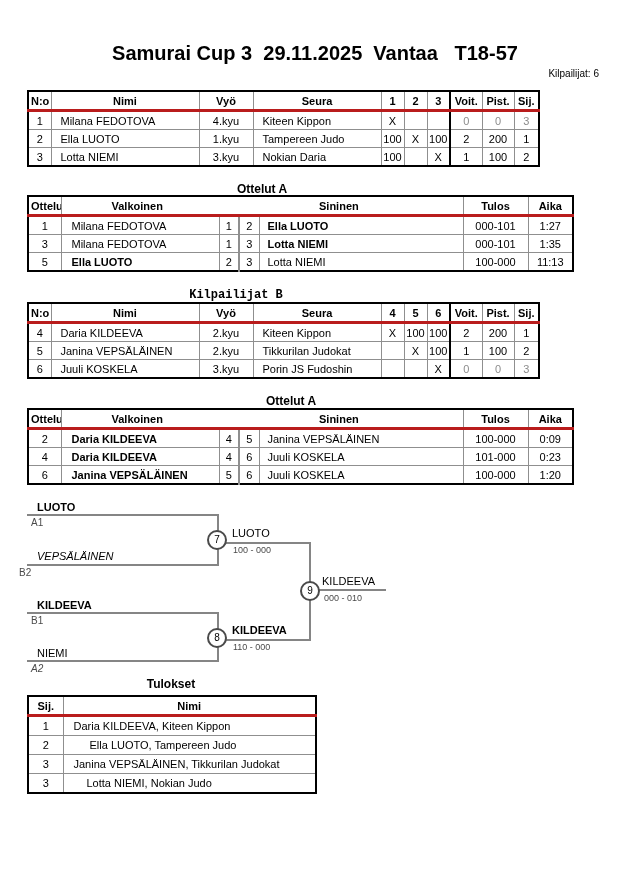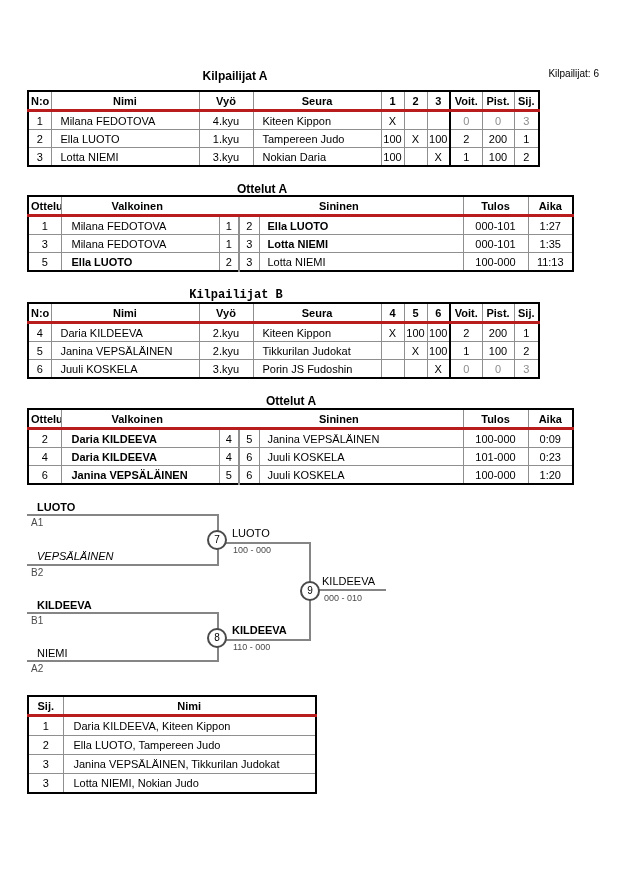--- a/index.html
+++ b/index.html
@@ -31,23 +31,23 @@
   .bcode{position:absolute;font-size:10px;color:#4a4a4a;}
   .bscore{position:absolute;font-size:9px;color:#4a4a4a;white-space:pre;}
   .bcircle{position:absolute;width:16px;height:16px;border:2px solid #4a4a4a;border-radius:50%;
            background:#fff;font-size:10px;line-height:16px;text-align:center;z-index:2;}
 </style>
 </head>
 <body>
 
 <div id="page">
 
+  <div class="title">Samurai Cup 3  29.11.2025  Vantaa   T18-57</div>
   <div class="count">Kilpailijat: 6</div>
 
-  <div class="sect" style="left:135px;top:69px;">Kilpailijat A</div>
 
   <table style="left:27px;top:90px;width:511px;">
     <colgroup>
         <col style="width:23px">
         <col style="width:148px">
         <col style="width:54px">
         <col style="width:128px">
     <col style="width:23px">
         <col style="width:23px">
         <col style="width:23px">
@@ -274,72 +274,73 @@
   </tbody>
     </table>
 
   <div>
     <div class="bname b" style="left:37px;top:501px;">LUOTO</div>
     <div class="bl" style="left:27px;top:514px;width:192px;"></div>
     <div class="bcode" style="left:31px;top:517px;">A1</div>
 
     <div class="bname" style="left:37px;top:550px;font-style:italic;">VEPSÄLÄINEN</div>
     <div class="bl" style="left:27px;top:564px;width:192px;"></div>
-    <div class="bcode" style="left:31px;top:567px;">B2</div>
+    <div class="bcode" style="left:19px;top:567px;">B2</div>
 
     <div class="blv" style="left:217px;top:514px;height:52px;"></div>
     <div class="bcircle" style="left:207px;top:530px;">7</div>
     <div class="bl" style="left:226px;top:542px;width:85px;"></div>
     <div class="bname" style="left:232px;top:527px;">LUOTO</div>
     <div class="bscore" style="left:233px;top:545px;">100 - 000</div>
 
     <div class="bname b" style="left:37px;top:599px;">KILDEEVA</div>
     <div class="bl" style="left:27px;top:612px;width:192px;"></div>
     <div class="bcode" style="left:31px;top:615px;">B1</div>
 
     <div class="bname" style="left:37px;top:647px;">NIEMI</div>
     <div class="bl" style="left:27px;top:660px;width:192px;"></div>
-    <div class="bcode" style="left:31px;top:663px;">A2</div>
+    <div class="bcode" style="left:31px;top:663px;font-style:italic;">A2</div>
 
     <div class="blv" style="left:217px;top:612px;height:50px;"></div>
     <div class="bcircle" style="left:207px;top:628px;">8</div>
     <div class="bl" style="left:226px;top:639px;width:85px;"></div>
     <div class="bname b" style="left:232px;top:624px;">KILDEEVA</div>
     <div class="bscore" style="left:233px;top:642px;">110 - 000</div>
 
     <div class="blv" style="left:309px;top:542px;height:99px;"></div>
     <div class="bcircle" style="left:300px;top:581px;">9</div>
     <div class="bl" style="left:318px;top:589px;width:68px;"></div>
     <div class="bname" style="left:322px;top:575px;">KILDEEVA</div>
     <div class="bscore" style="left:324px;top:593px;">000 - 010</div>
   </div>
 
+  <div class="sect" style="left:71px;top:677px;">Tulokset</div>
 
   <table style="left:27px;top:695px;width:288px;">
     <colgroup>
         <col style="width:35px">
         <col style="width:253px">
       </colgroup>
     <tbody>
         <tr>
       <th class="tc">Sij.</th>
       <th class="tc">Nimi</th>
     </tr>
     <tr class="resrow">
       <td class="tc">1</td>
       <td class="tl" style="padding-left:10px">Daria KILDEEVA, Kiteen Kippon</td>
     </tr>
     <tr class="resrow">
       <td class="tc">2</td>
-      <td class="tl" style="padding-left:10px">Ella LUOTO, Tampereen Judo</td>
+      <td class="tl" style="padding-left:26px">Ella LUOTO, Tampereen Judo</td>
     </tr>
     <tr class="resrow">
       <td class="tc">3</td>
       <td class="tl" style="padding-left:10px">Janina VEPSÄLÄINEN, Tikkurilan Judokat</td>
     </tr>
     <tr class="resrow">
       <td class="tc">3</td>
-      <td class="tl" style="padding-left:10px">Lotta NIEMI, Nokian Judo</td>
+      <td class="tl" style="padding-left:23px">Lotta NIEMI, Nokian Judo</td>
     </tr>
   </tbody>
     </table>
 
 </div>
 
 </body></html>

